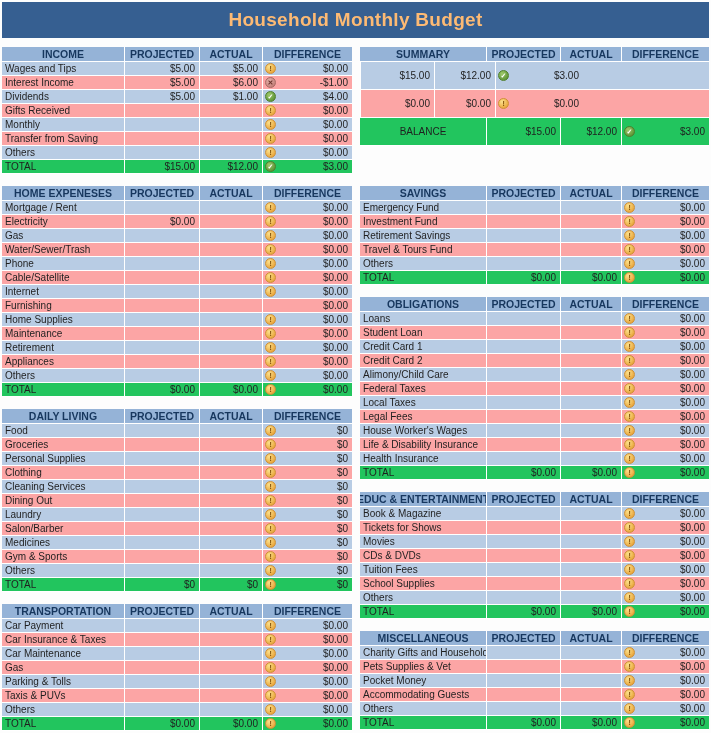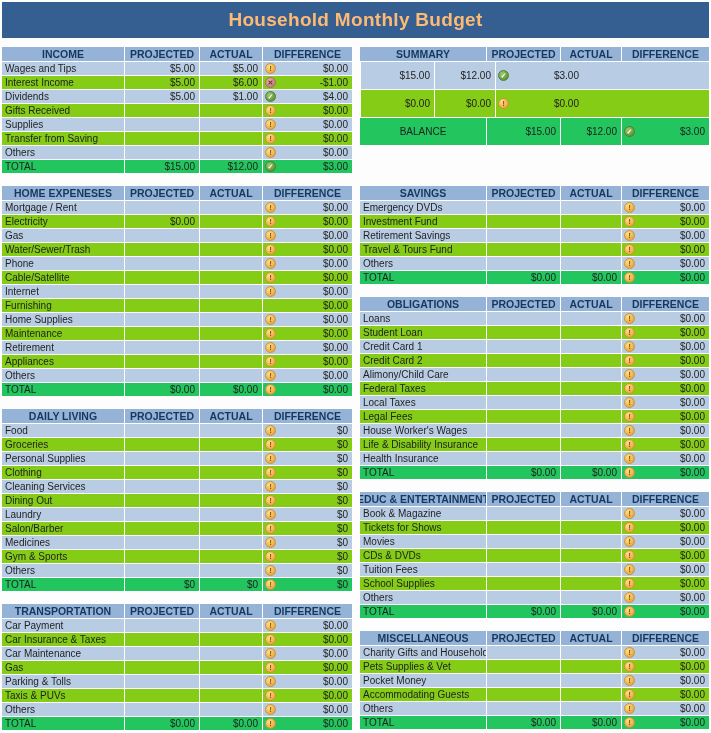--- a/index.html
+++ b/index.html
@@ -43,21 +43,21 @@
     font-size:8px;line-height:11px;font-weight:bold;box-sizing:border-box;
   }
   .icon-warning{background:radial-gradient(circle at 35% 30%,#fce18c,#eaa83e 75%);
     border:1px solid #cf9136;color:#8a5a10;}
   .icon-check{background:radial-gradient(circle at 35% 30%,#9ec96a,#5d9336 80%);
     border:1px solid #4f7f2d;color:#fff;font-size:7px;}
   .icon-cross{background:radial-gradient(circle at 35% 30%,#e5b0a9,#c37e77 80%);
     border:1px solid #a96a63;color:#6d332d;font-size:7px;}
   .icon-none{visibility:hidden;}
   .shade-dark{background:#b8cce4;}
-  .shade-light{background:#84cc16;}
+  .shade-light{background:#fca5a5;}
   .shade-total{background:#22c55e;}
   .shade-head{background:#95b3d7;}
 </style>
 </head>
 <body>
 
 <div class="titlebar" style="background: rgb(54, 95, 145);">Household Monthly Budget</div>
 <div class="col col-left">
     <div class="btable">
       <div class="thead shade-head">
@@ -96,21 +96,21 @@
       <div class="row shade-light">
         <div class="cell c1">Gifts Received</div>
         <div class="cell c2 val"></div>
         <div class="cell c3 val"></div>
         <div class="cell c4 diff">
           <div class="icon icon-warning" role="img">!</div>
           <div>$0.00</div>
         </div>
       </div>
       <div class="row shade-dark">
-        <div class="cell c1">Supplies</div>
+        <div class="cell c1">Monthly</div>
         <div class="cell c2 val"></div>
         <div class="cell c3 val"></div>
         <div class="cell c4 diff">
           <div class="icon icon-warning" role="img">!</div>
           <div>$0.00</div>
         </div>
       </div>
       <div class="row shade-light">
         <div class="cell c1">Transfer from Saving</div>
         <div class="cell c2 val"></div>
@@ -505,21 +505,21 @@
       </div>
     </div>
     <div class="btable">
       <div class="thead shade-head">
         <div class="cell c1">SAVINGS</div>
         <div class="cell c2">PROJECTED</div>
         <div class="cell c3">ACTUAL</div>
         <div class="cell c4">DIFFERENCE</div>
       </div>
       <div class="row shade-dark">
-        <div class="cell c1">Emergency DVDs</div>
+        <div class="cell c1">Emergency Fund</div>
         <div class="cell c2 val"></div>
         <div class="cell c3 val"></div>
         <div class="cell c4 diff">
           <div class="icon icon-warning" role="img">!</div>
           <div>$0.00</div>
         </div>
       </div>
       <div class="row shade-light">
         <div class="cell c1">Investment Fund</div>
         <div class="cell c2 val"></div>

